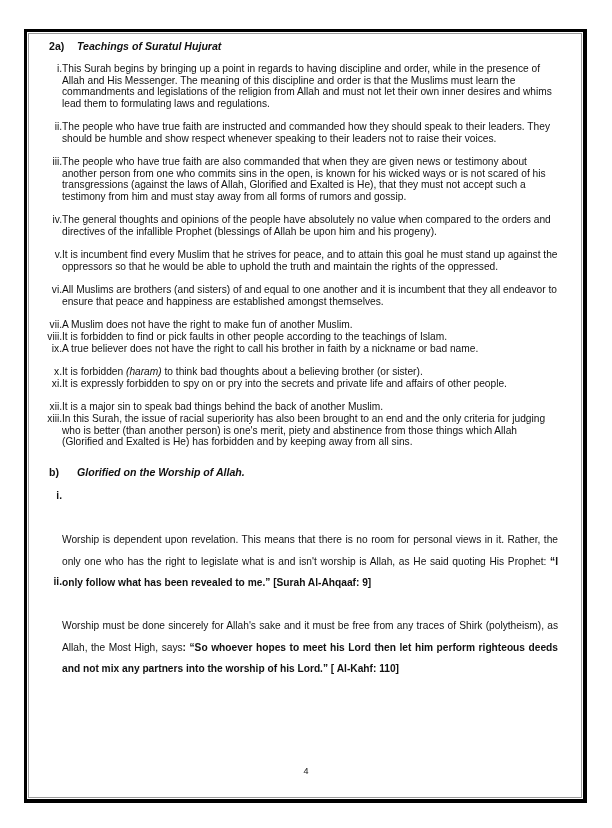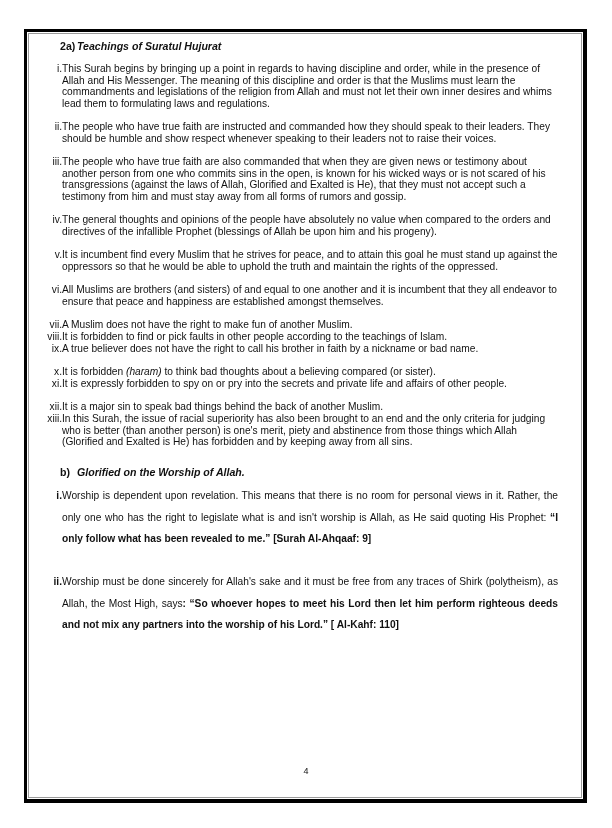--- a/index.html
+++ b/index.html
@@ -3,27 +3,27 @@
 <meta charset="utf-8">
 <style>
   html, body { margin:0; padding:0; background:#ffffff; }
   body { width:612px; height:828px; position:relative; overflow:hidden;
          font-family:"Liberation Sans", sans-serif; color:#111; }
   .frame { position:absolute; left:24px; top:29px; width:556px; height:767px;
            border:4px solid #000; border-top-width:3px; border-left-width:3px; }
   .inner { position:absolute; left:1px; top:1px; right:1px; bottom:1px;
            border:1px solid #9a9a9a; }
   .sec-head { position:absolute; font-weight:bold; font-size:10.6px; }
-  .sec-head .num { position:absolute; left:15px; }
+  .sec-head .num { position:absolute; left:4px; }
   .sec-head .title { position:absolute; left:32px; white-space:nowrap;font-style:italic; }
   .item { position:absolute; left:0; width:526px; font-size:10.2px; line-height:11.5px; }
   .item .rn { position:absolute; width:28px; text-align:right; left:-4px; }
   .item .tx { position:absolute; left:24px; width:496px; }
   .b .item { line-height:21.5px; }
-  .b .item .tx { text-align:justify; }
+  .b .item .tx { text-align:justify;margin-top:44px; }
   .b .item .rn { font-weight:bold; }
   .bold { font-weight:bold; }
   .page-num { position:absolute; left:0; right:0; text-align:center; font-size:9px; }
 </style>
 </head>
 <body>
 
 <div class="frame">
   <div class="inner"></div>
 </div>
@@ -65,21 +65,21 @@
   <div class="item" style="left:38px;top:331px;">
     <span class="rn">viii.</span>
     <span class="tx">It is forbidden to find or pick faults in other people according to the teachings of Islam.</span>
   </div>
   <div class="item" style="left:38px;top:343px;">
     <span class="rn">ix.</span>
     <span class="tx">A true believer does not have the right to call his brother in faith by a nickname or bad name.</span>
   </div>
   <div class="item" style="left:38px;top:366px;">
     <span class="rn">x.</span>
-    <span class="tx"><span>It is forbidden </span><em>(haram)</em><span> to think bad thoughts about a believing compared (or sister).</span></span>
+    <span class="tx"><span>It is forbidden </span><em>(haram)</em><span> to think bad thoughts about a believing brother (or sister).</span></span>
   </div>
   <div class="item" style="left:38px;top:378px;">
     <span class="rn">xi.</span>
     <span class="tx">It is expressly forbidden to spy on or pry into the secrets and private life and affairs of other people.</span>
   </div>
   <div class="item" style="left:38px;top:401px;">
     <span class="rn">xii.</span>
     <span class="tx">It is a major sin to speak bad things behind the back of another Muslim.</span>
   </div>
   <div class="item" style="left:38px;top:413px;">

